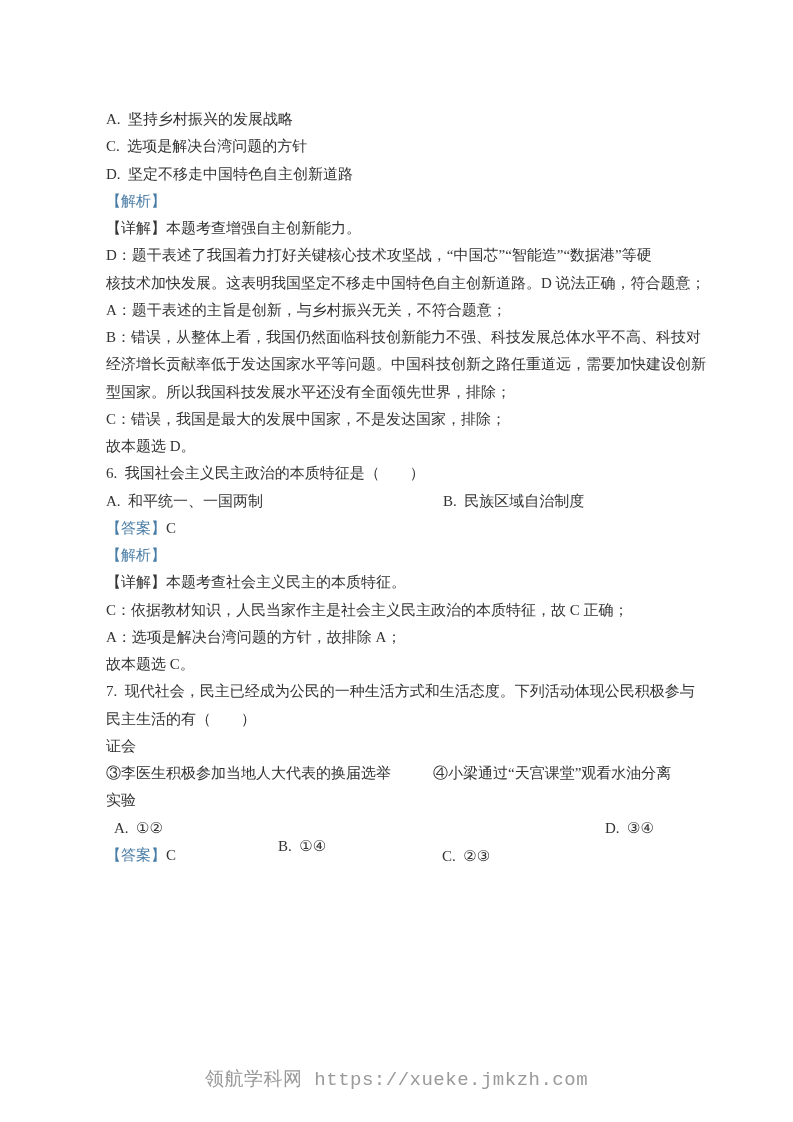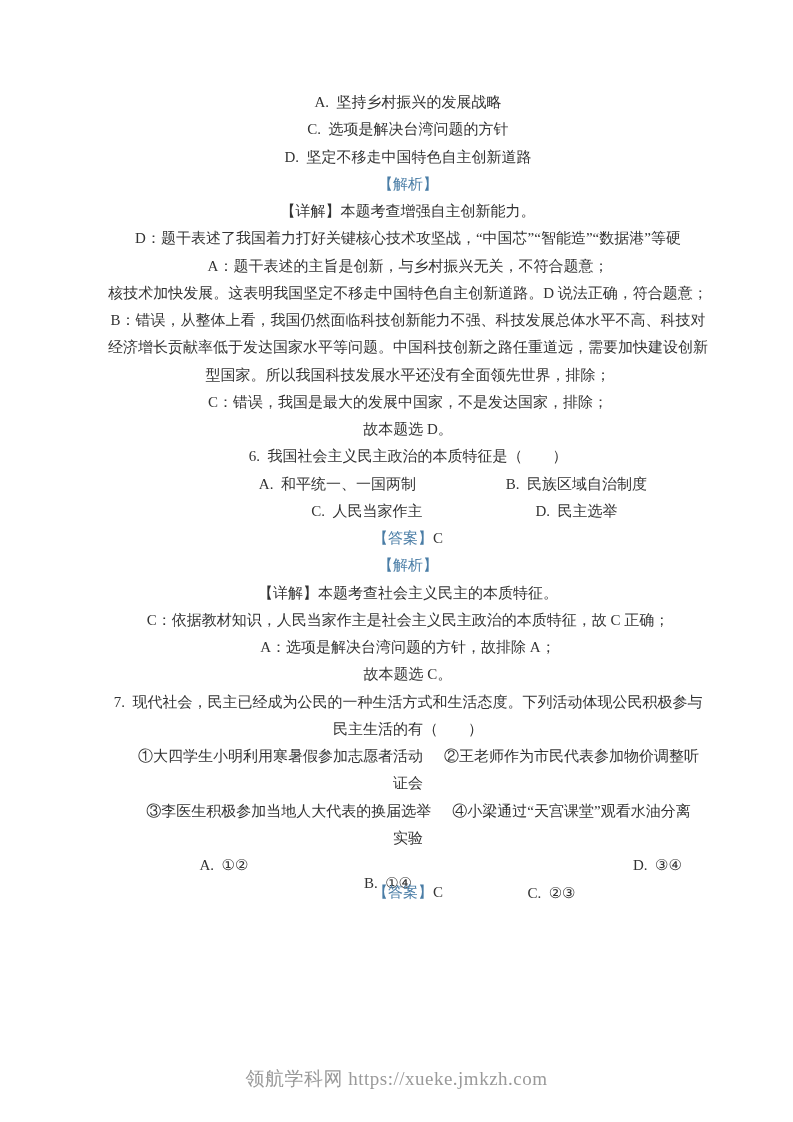--- a/index.html
+++ b/index.html
@@ -16,23 +16,22 @@
     position:relative;
     width:793px;
     height:1122px;
     background:#ffffff;
     overflow:hidden;
     font-family:"Liberation Serif","DejaVu Serif",serif;
   }
   .doc{
     position:absolute;
     left:106px;
-    top:89px;
+    top:106px;
     width:604px;
-    text-align:center;
   }
   .line{
     font-size:15px;
     line-height:27.25px;
     height:27.25px;
     color:var(--text-color);
     white-space:pre;
   }
   .line .seg{
     display:inline-block;
@@ -49,56 +48,54 @@
   .four-col{ padding-left:8px; }
   .four-col .seg:nth-child(1){ width:164px; }
   .four-col .seg:nth-child(2){ width:164px;margin-top:18px; }
   .four-col .seg:nth-child(3){ width:163px;margin-top:28px; }
   .watermark{
     position:absolute;
     left:0;
     right:0;
     top:1066px;
     text-align:center;
-    font-family:Liberation Serif, serif;
+    font-family:Liberation Mono, monospace;
     font-size:19px;
     letter-spacing:0.5px;
     color:var(--watermark-color);
   }
 </style>
 </head>
 <body>
 
 <div class="page">
   <div class="doc">
       <div class="line flow"><span class="seg">A.  坚持乡村振兴的发展战略</span></div>
       <div class="line flow"><span class="seg">C.  选项是解决台湾问题的方针</span></div>
       <div class="line flow"><span class="seg">D.  坚定不移走中国特色自主创新道路</span></div>
       <div class="line flow"><span class="seg accent">【解析】</span></div>
       <div class="line flow"><span class="seg">【详解】本题考查增强自主创新能力。</span></div>
       <div class="line flow"><span class="seg">D：题干表述了我国着力打好关键核心技术攻坚战，“中国芯”“智能造”“数据港”等硬</span></div>
+      <div class="line flow"><span class="seg">核技术加快发展。这表明我国坚定不移走中国特色自主创新道路。D 说法正确，符合题意；</span></div>
       <div class="line flow"><span class="seg">A：题干表述的主旨是创新，与乡村振兴无关，不符合题意；</span></div>
-      <div class="line flow"><span class="seg">核技术加快发展。这表明我国坚定不移走中国特色自主创新道路。D 说法正确，符合题意；</span></div>
       <div class="line flow"><span class="seg">B：错误，从整体上看，我国仍然面临科技创新能力不强、科技发展总体水平不高、科技对</span></div>
       <div class="line flow"><span class="seg">经济增长贡献率低于发达国家水平等问题。中国科技创新之路任重道远，需要加快建设创新</span></div>
       <div class="line flow"><span class="seg">型国家。所以我国科技发展水平还没有全面领先世界，排除；</span></div>
       <div class="line flow"><span class="seg">C：错误，我国是最大的发展中国家，不是发达国家，排除；</span></div>
       <div class="line flow"><span class="seg">故本题选 D。</span></div>
       <div class="line flow"><span class="seg">6.  我国社会主义民主政治的本质特征是（　　）</span></div>
       <div class="line two-col"><span class="seg">A.  和平统一、一国两制</span><span class="seg">B.  民族区域自治制度</span></div>
-      <div class="line two-col"><span class="seg">C.  人民当家作主</span><span class="seg">D.  民主选举</span></div>
       <div class="line flow"><span class="seg accent">【答案】</span><span class="seg">C</span></div>
       <div class="line flow"><span class="seg accent">【解析】</span></div>
       <div class="line flow"><span class="seg">【详解】本题考查社会主义民主的本质特征。</span></div>
       <div class="line flow"><span class="seg">C：依据教材知识，人民当家作主是社会主义民主政治的本质特征，故 C 正确；</span></div>
       <div class="line flow"><span class="seg">A：选项是解决台湾问题的方针，故排除 A；</span></div>
       <div class="line flow"><span class="seg">故本题选 C。</span></div>
       <div class="line flow"><span class="seg">7.  现代社会，民主已经成为公民的一种生活方式和生活态度。下列活动体现公民积极参与</span></div>
       <div class="line flow"><span class="seg">民主生活的有（　　）</span></div>
-      <div class="line two-col-narrow"><span class="seg">①大四学生小明利用寒暑假参加志愿者活动</span><span class="seg">②王老师作为市民代表参加物价调整听</span></div>
       <div class="line flow"><span class="seg">证会</span></div>
       <div class="line two-col-narrow"><span class="seg">③李医生积极参加当地人大代表的换届选举</span><span class="seg">④小梁通过“天宫课堂”观看水油分离</span></div>
       <div class="line flow"><span class="seg">实验</span></div>
       <div class="line four-col"><span class="seg">A.  ①②</span><span class="seg">B.  ①④</span><span class="seg">C.  ②③</span><span class="seg">D.  ③④</span></div>
       <div class="line flow"><span class="seg accent">【答案】</span><span class="seg">C</span></div>
     </div>
   <div class="watermark">
     <span>领航学科网 https://xueke.jmkzh.com</span>
   </div>
 </div>

